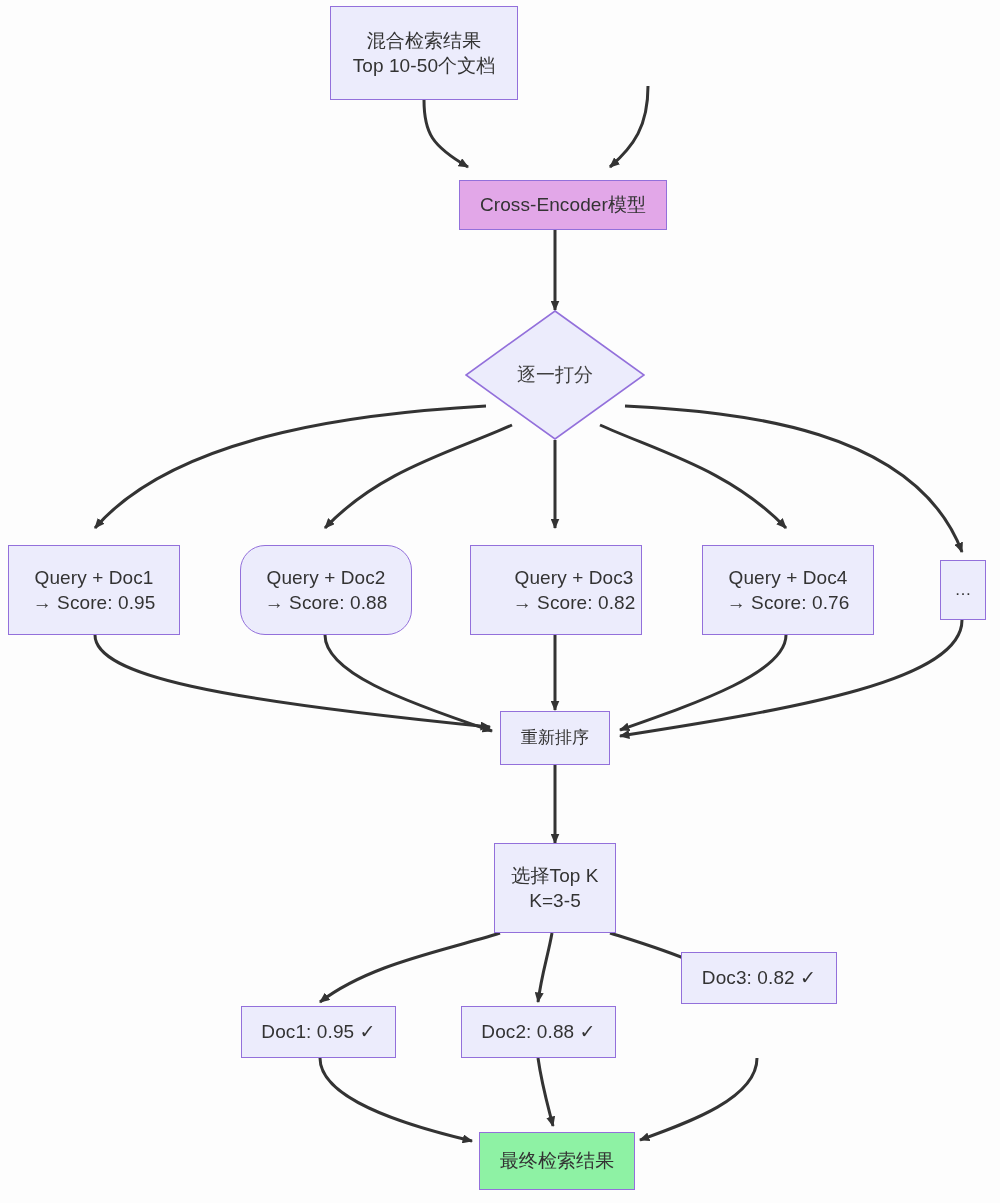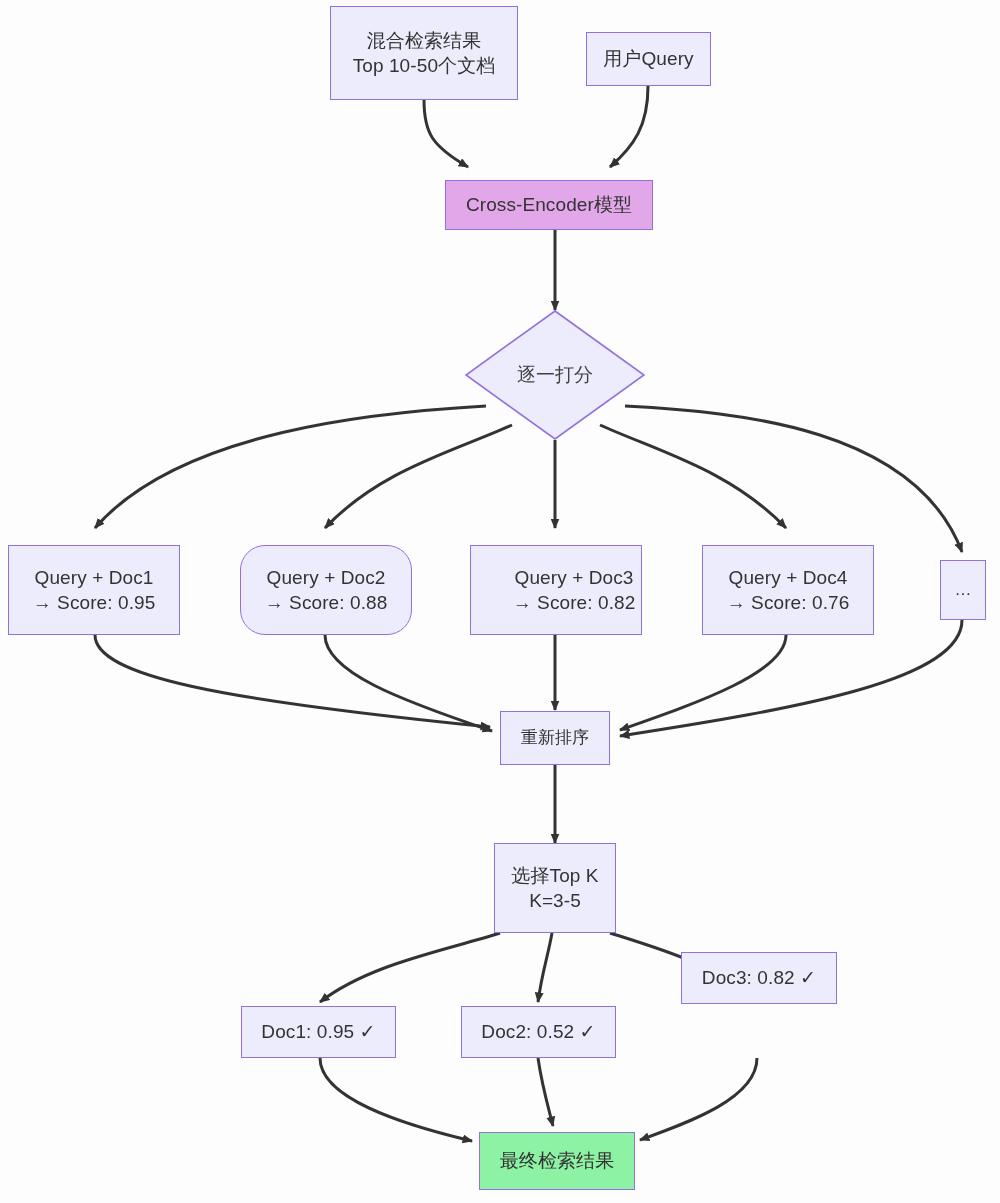--- a/index.html
+++ b/index.html
@@ -100,23 +100,22 @@
 
       <path d="M 320,1058 C 320,1098 400,1124 472,1141"></path>
       <path d="M 538,1058 C 542,1086 548,1106 553,1126"></path>
       <path d="M 757,1058 C 757,1098 690,1122 640,1140"></path>
     </g>
   </svg>
 
   <div class="node lavender" style="left:330px; top:6px; width:188px; height:94px;">混合检索结果
 Top 10-50个文档</div>
 
-  <div class="node lavender" style="left:586px; top:32px; width:125px; height:54px;">用户Query</div>
 
-  <div class="node plum" style="left:445px; top:180px; width:208px; height:50px;">Cross-Encoder模型</div>
+  <div class="node plum" style="left:459px; top:180px; width:208px; height:50px;">Cross-Encoder模型</div>
 
   <div class="diamond-wrap" style="left:465px; top:310px; width:180px; height:130px;">
     <svg class="diamond-shape" viewBox="0 0 180 130" preserveAspectRatio="none">
       <polygon points="90,1 179,65 90,129 1,65" fill="#ececfc" stroke="#9370db" stroke-width="1.6"></polygon>
     </svg>
     <div class="diamond-label">逐一打分</div>
   </div>
 
   <div class="node lavender" style="left:8px; top:545px; width:172px; height:90px;">Query + Doc1
 → Score: 0.95</div>
@@ -132,19 +131,19 @@
 
   <div class="node lavender small" style="left:940px; top:560px; width:46px; height:60px;">…</div>
 
   <div class="node lavender small" style="left:500px; top:711px; width:110px; height:54px;">重新排序</div>
 
   <div class="node lavender" style="left:494px; top:843px; width:122px; height:90px;">选择Top K
 K=3-5</div>
 
   <div class="node lavender" style="left:241px; top:1006px; width:155px; height:52px;">Doc1: 0.95 ✓</div>
 
-  <div class="node lavender" style="left:461px; top:1006px; width:155px; height:52px;">Doc2: 0.52 ✓</div>
+  <div class="node lavender" style="left:461px; top:1006px; width:155px; height:52px;">Doc2: 0.88 ✓</div>
 
   <div class="node lavender" style="left:681px; top:952px; width:156px; height:52px;">Doc3: 0.82 ✓</div>
 
   <div class="node green" style="left:479px; top:1132px; width:156px; height:58px;">最终检索结果</div>
 
 </div>
 
 </body></html>

